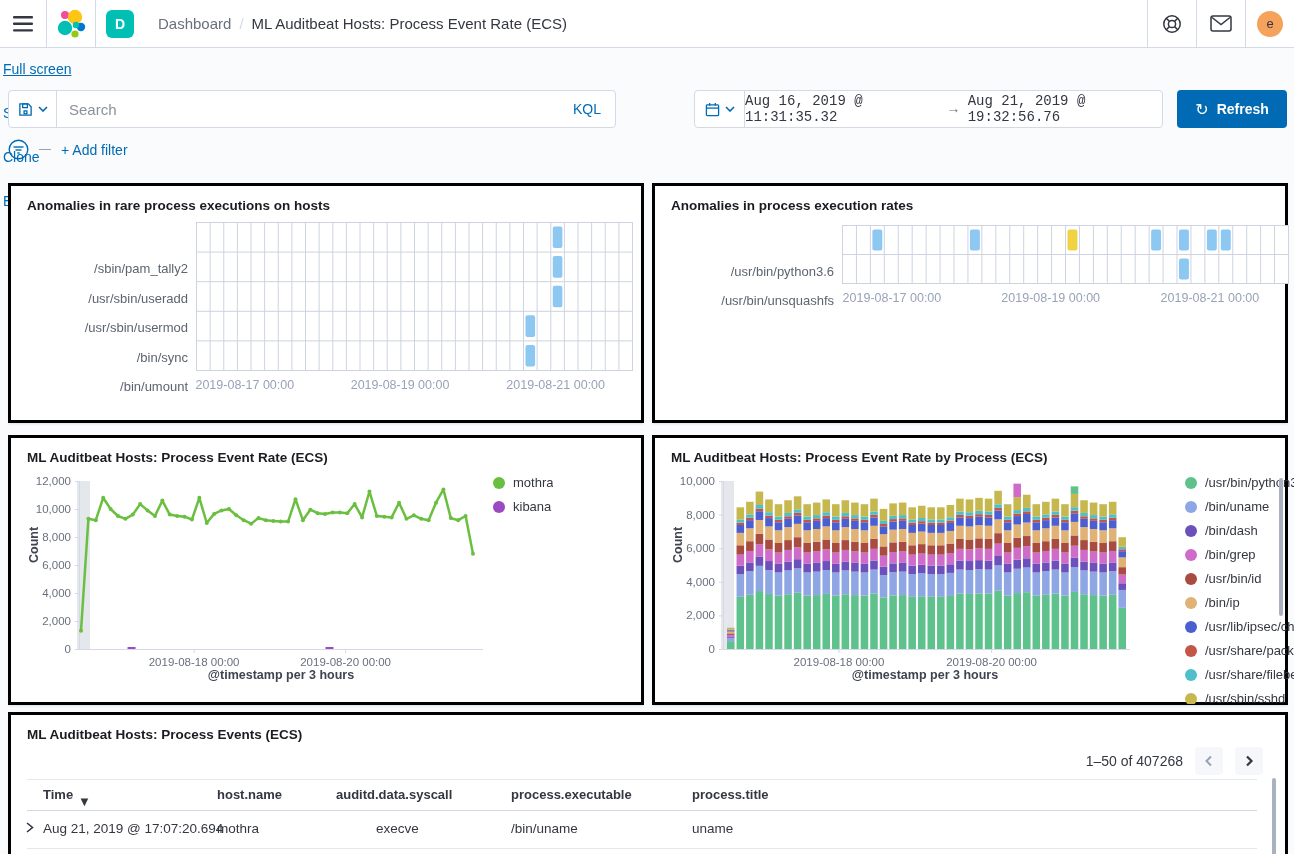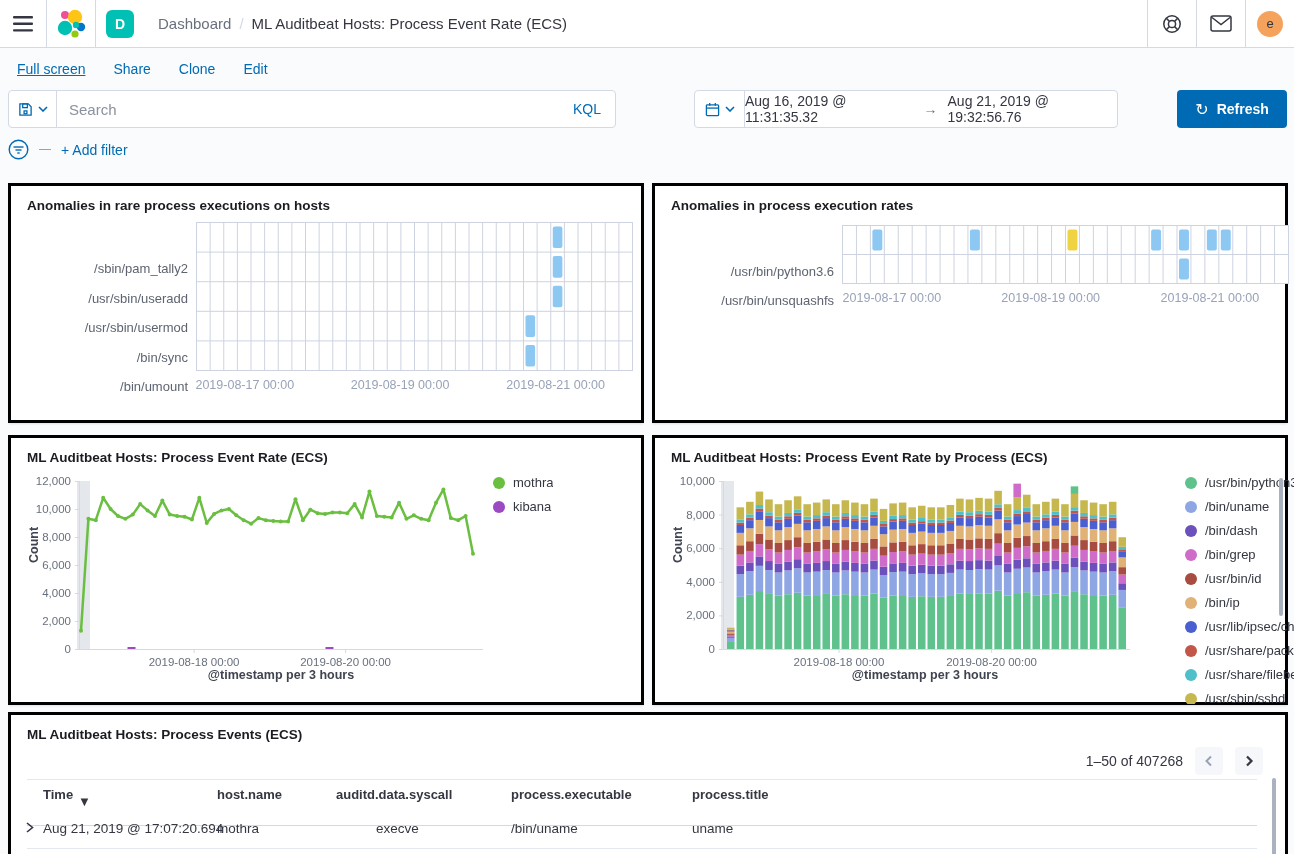--- a/index.html
+++ b/index.html
@@ -22,29 +22,29 @@
   .crumb-link { color:#69707d; cursor:pointer; }
   .crumb-sep { color:#d3dae6; }
   .crumb-cur { color:#343741; }
   .tb-right { display:flex; align-items:stretch; }
   .tb-icon { width:49px; border-left:1px solid #d3dae6; }
   .avatar-wrap { width:49px; border-left:1px solid #d3dae6; }
   .avatar { width:26px; height:26px; border-radius:50%; background:#f5a35c; color:#343741;
             font-size:13px; display:flex; align-items:center; justify-content:center; }
 
   
-  .menu-row { position:absolute; left:17px; top:61px; display:flex; gap:28px; font-size:14px; }
+  .menu-row { position:absolute; left:3px; top:61px; display:flex; gap:28px; font-size:14px;flex-direction:column; }
   .menu-link { color:#006bb4; cursor:pointer; }
   .menu-link.under { text-decoration:underline; }
 
   
   .qbar-group { position:absolute; top:90px; height:38px; background:#fff; border:1px solid #d3dae6;
                 border-radius:4px; display:flex; align-items:center; }
   .q-search { left:8px; width:608px; }
-  .q-date  { left:694px; width:424px; }
+  .q-date  { left:694px; width:469px;font-family:Liberation Mono, monospace; }
   .seg-icon { height:100%; display:flex; align-items:center; justify-content:center; gap:5px;
               border-right:1px solid #d3dae6; cursor:pointer; }
   .q-input { flex:1; border:0; outline:none; font-size:15px; padding:0 12px;
              font-family:"Liberation Sans","DejaVu Sans",sans-serif; color:#343741; background:transparent; }
   .q-input::placeholder { color:#8b919e; }
   .kql { color:#006bb4; font-size:14px; padding:0 14px; cursor:pointer; }
   .date-text { flex:1; display:flex; align-items:center; justify-content:center; gap:10px; font-size:14px; color:#343741; }
   .date-val { cursor:pointer; }
   .date-arrow { color:#69707d; }
   .refresh-btn { position:absolute; left:1177px; top:90px; width:110px; height:38px; background:#006bb4;
@@ -74,21 +74,21 @@
   .legend-item { display:flex; align-items:center; gap:8px; font-size:13px; color:#343741;
                  white-space:nowrap; cursor:pointer; height:13px; }
   .legend-dot { width:12px; height:12px; border-radius:50%; flex:0 0 12px; }
   .scroll-thumb { position:absolute; width:4px; background:#aab2c0; border-radius:2px; }
 
   
   .pager { position:absolute; top:32px; right:22px; display:flex; align-items:center; gap:12px; }
   .pager-text { font-size:14px; color:#343741; }
   .pager-btn { width:28px; height:28px; border-radius:4px; background:#f5f7fa; border:none; cursor:pointer;
                display:flex; align-items:center; justify-content:center; }
-  .tbl-header { position:absolute; left:16px; right:28px; top:64px; height:47px;
+  .tbl-header { position:absolute; left:16px; right:28px; top:64px; height:32px;
                 border-top:1px solid #e3e8ef; border-bottom:1px solid #d3dae6; }
   .tbl-header span { position:absolute; top:7px; font-size:13px; font-weight:bold; color:#343741; cursor:pointer; }
   .tbl-row { position:absolute; left:16px; right:28px; top:94px; height:40px; border-bottom:1px solid #e3e8ef; }
   .tbl-row span { position:absolute; top:12px; font-size:13.5px; color:#343741; }
   .sort-arrow { display:inline-block; margin-left:5px; color:#006bb4; font-size:9px; vertical-align:1px; }
   .row-expander { position:absolute; left:-4px; top:12px; cursor:pointer; }
 </style>
 </head>
 <body>
 

